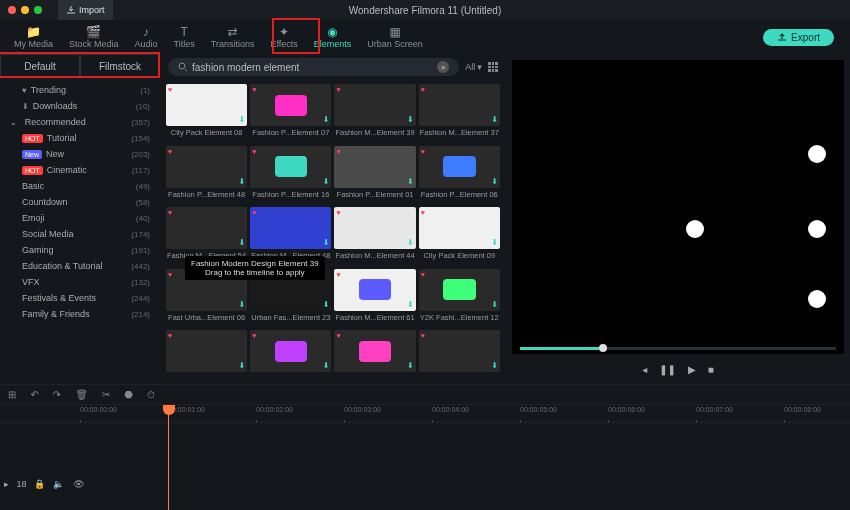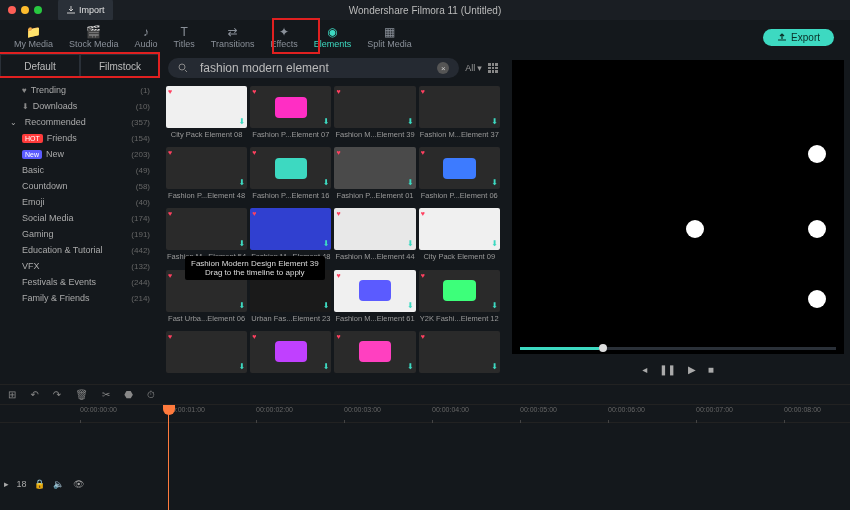--- a/index.html
+++ b/index.html
@@ -36,21 +36,21 @@
 .badge-hot { background: #ff3b3b; } .badge-new { background: #5b5bff; }
 .cat-item .icon-heart { color: #888; font-size: 8px; }
 .cat-item .count { color: #666; font-size: 8px; }
 .cat-item.recommended { padding-left: 10px; }
 .chev { font-size: 8px; margin-right: 4px; }
 
 
 .mid { flex: 1; display: flex; flex-direction: column; max-width: 350px; }
 .search-row { display: flex; align-items: center; padding: 4px 8px; gap: 6px; }
 .search-box { flex: 1; background: #252a32; border-radius: 12px; padding: 3px 10px; display: flex; align-items: center; gap: 4px; }
-.search-box input { background: none; border: none; color: #bbb; font-size: 12px; flex: 1; outline: none; margin-left: 8px; }
+.search-box input { background: none; border: none; color: #bbb; font-size: 10px; flex: 1; outline: none; }
 .clear-btn { width: 12px; height: 12px; border-radius: 50%; background: #555; color: #ccc; font-size: 8px; display: flex; align-items: center; justify-content: center; }
 .filter-all { color: #999; font-size: 9px; display: flex; align-items: center; gap: 2px; }
 .grid-icon { display: grid; grid-template-columns: 1fr 1fr 1fr; gap: 1px; width: 10px; height: 10px; }
 .grid-icon span { background: #888; }
 .thumbs { flex: 1; overflow: hidden; display: grid; grid-template-columns: repeat(4, 1fr); gap: 3px 3px; padding: 4px 6px; }
 .thumb-cell { display: flex; flex-direction: column; }
 .thumb { background: #2a3038; border-radius: 2px; height: 42px; position: relative; overflow: hidden; }
 .thumb .fav { position: absolute; top: 2px; left: 2px; color: #ff4060; font-size: 7px; }
 .thumb .dl { position: absolute; bottom: 2px; right: 2px; color: #3dd9c1; font-size: 8px; }
 .thumb-label { font-size: 7.5px; color: #999; padding: 2px 1px; white-space: nowrap; overflow: hidden; text-overflow: ellipsis; text-align: center; }
@@ -124,21 +124,21 @@
         <div class="nav-item">
           <span class="ico">✦</span>
           <span>Effects</span>
         </div>
         <div class="nav-item active">
           <span class="ico">◉</span>
           <span>Elements</span>
         </div>
         <div class="nav-item">
           <span class="ico">▦</span>
-          <span>Split Media</span>
+          <span>Urban Screen</span>
         </div>
       </div>
     <div class="export-btn">
       <svg width="10" height="10" viewBox="0 0 10 10">
           <path d="M5 7V2M3 4l2-2 2 2M1 8h8" stroke="#0a3028" stroke-width="1.2" fill="none"></path>
         </svg>
       <span>Export</span>
     </div>
     <div class="red-box" style="left:272px;top:-2px;width:48px;height:36px;"></div>
   </div>
@@ -169,30 +169,37 @@
           <div class="cat-item recommended">
             <span class="label">
               <span class="chev">⌄</span>
               <span>Recommended</span>
             </span>
             <span class="count">(357)</span>
           </div>
           <div class="cat-item">
             <span class="label">
               <span class="badge badge-hot">HOT</span>
-              <span>Friends</span>
+              <span>Tutorial</span>
             </span>
             <span class="count">(154)</span>
           </div>
           <div class="cat-item">
             <span class="label">
               <span class="badge badge-new">New</span>
               <span>New</span>
             </span>
             <span class="count">(203)</span>
+          </div>
+          <div class="cat-item">
+            <span class="label">
+              <span class="badge badge-hot">HOT</span>
+              <span>Cinematic</span>
+            </span>
+            <span class="count">(117)</span>
           </div>
           <div class="cat-item">
             <span class="label">
               <span>Basic</span>
             </span>
             <span class="count">(49)</span>
           </div>
           <div class="cat-item">
             <span class="label">
               <span>Countdown</span>

